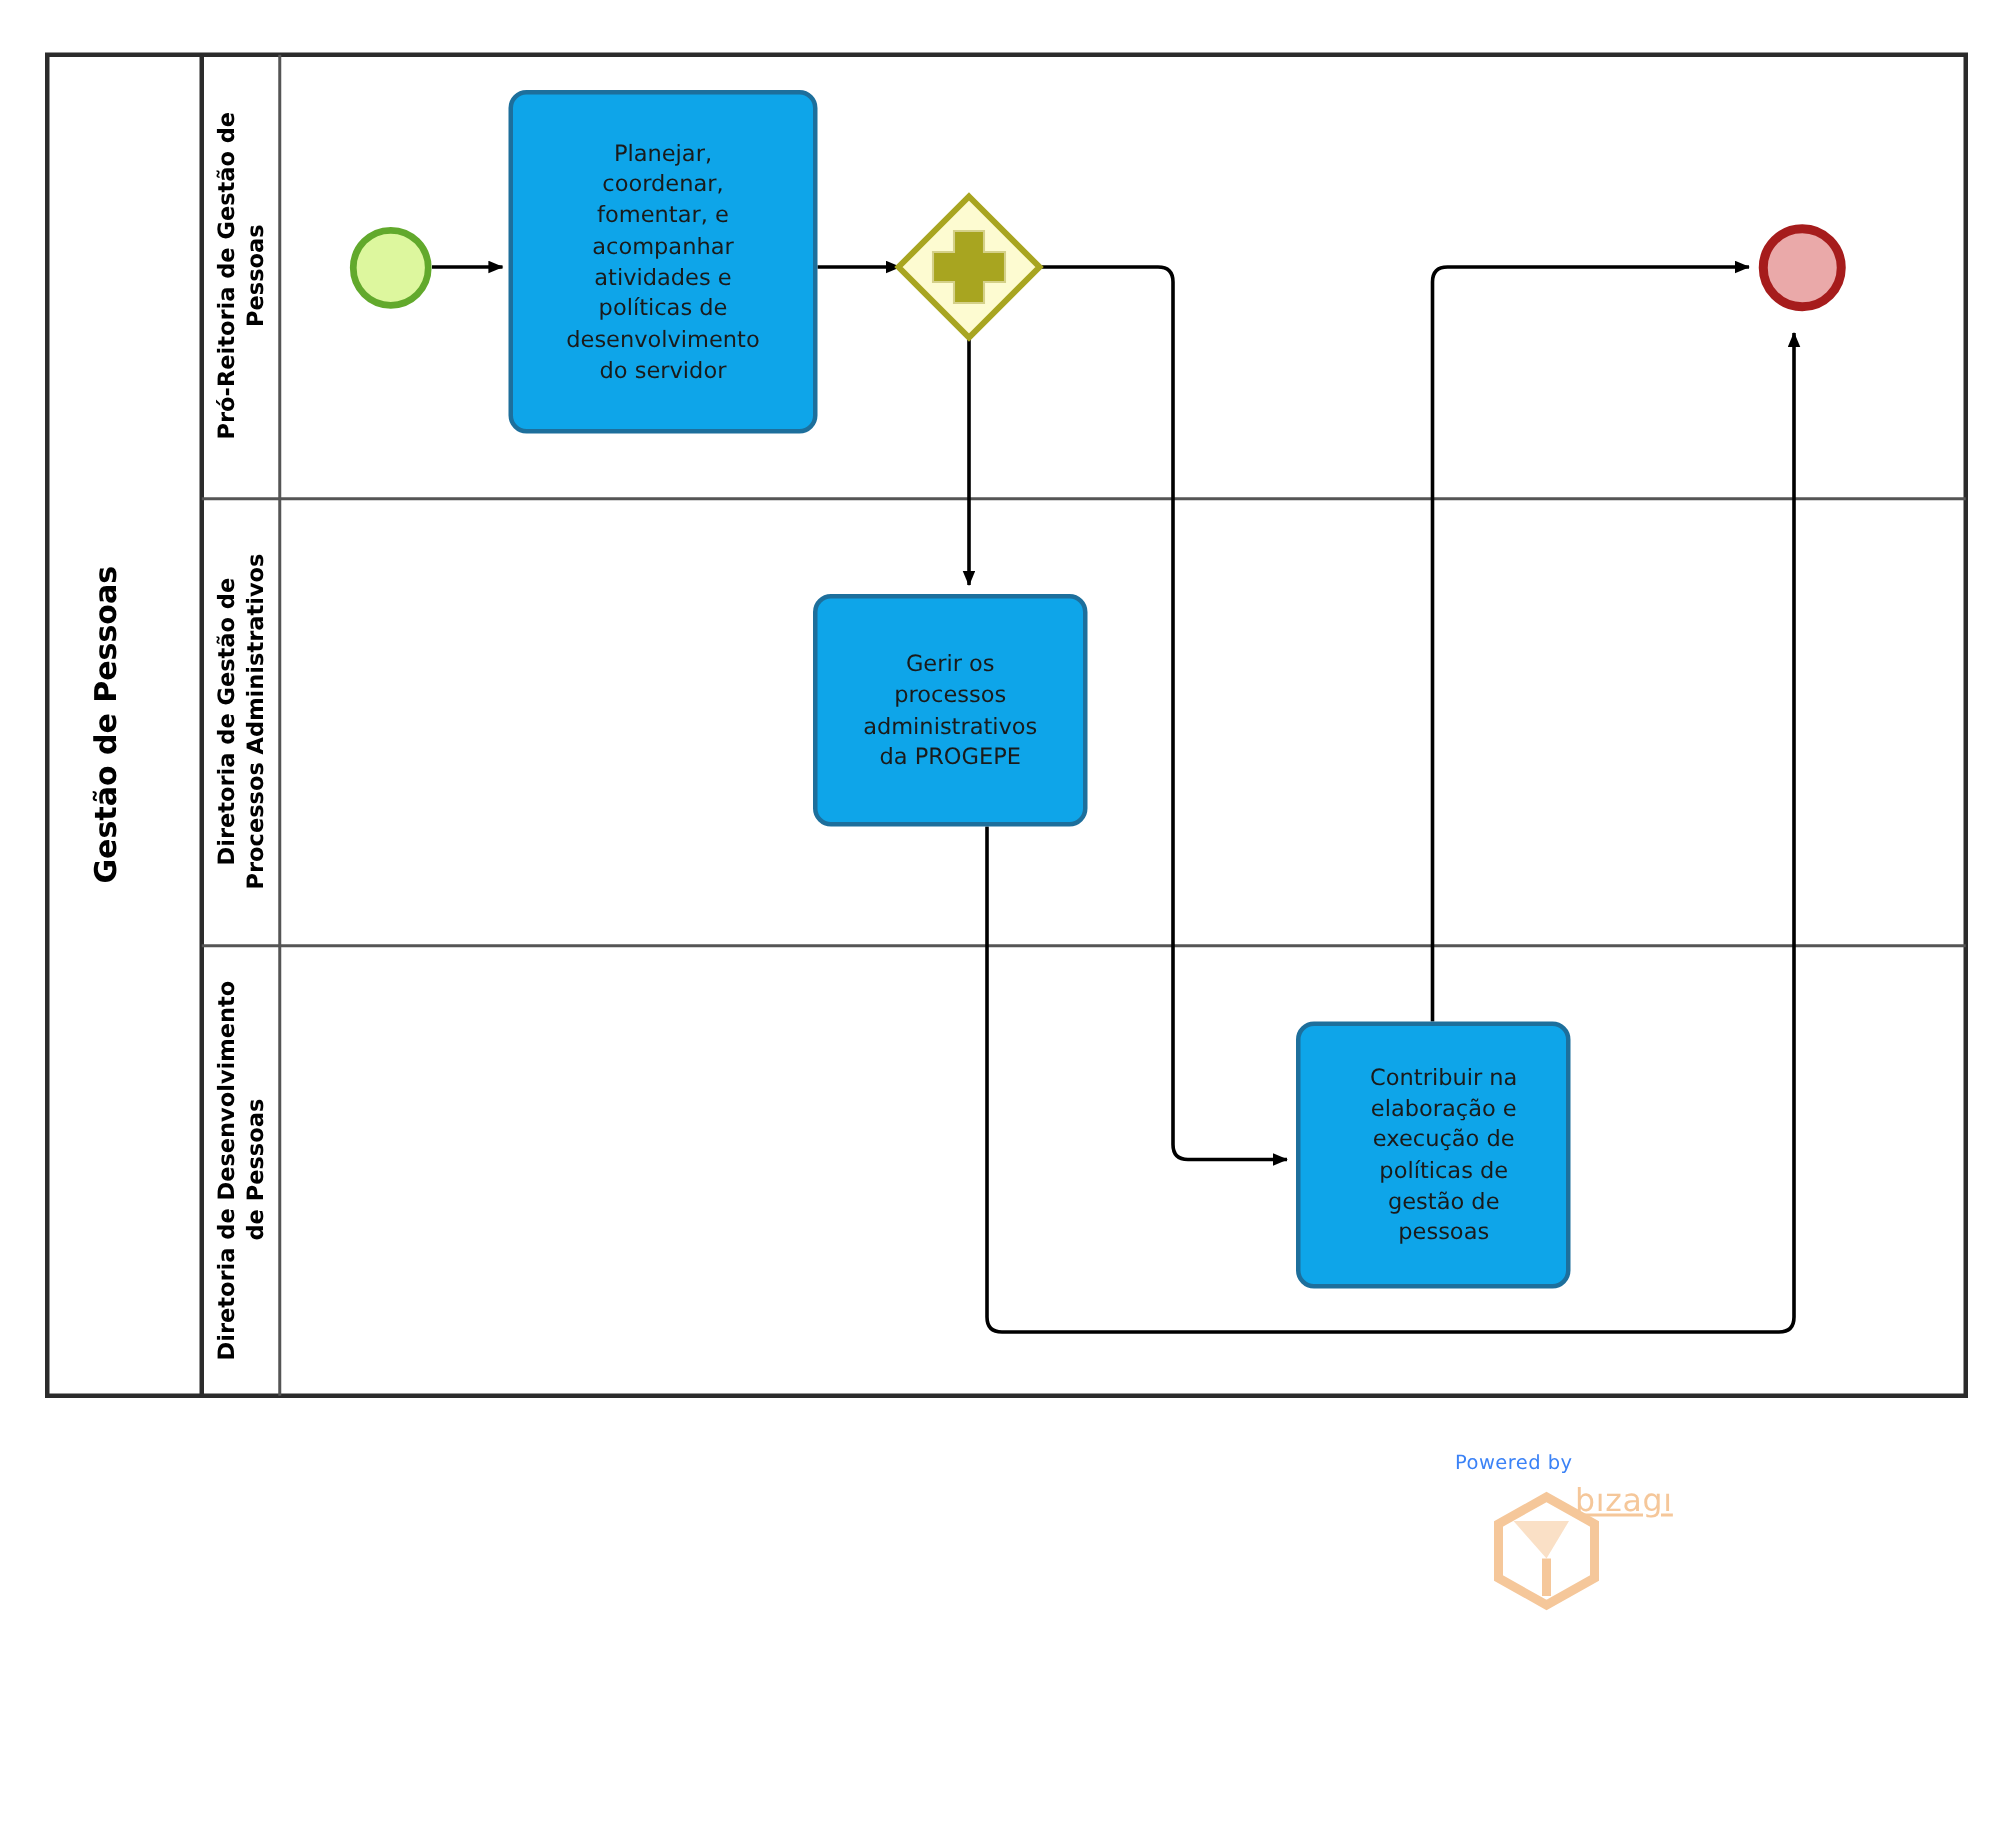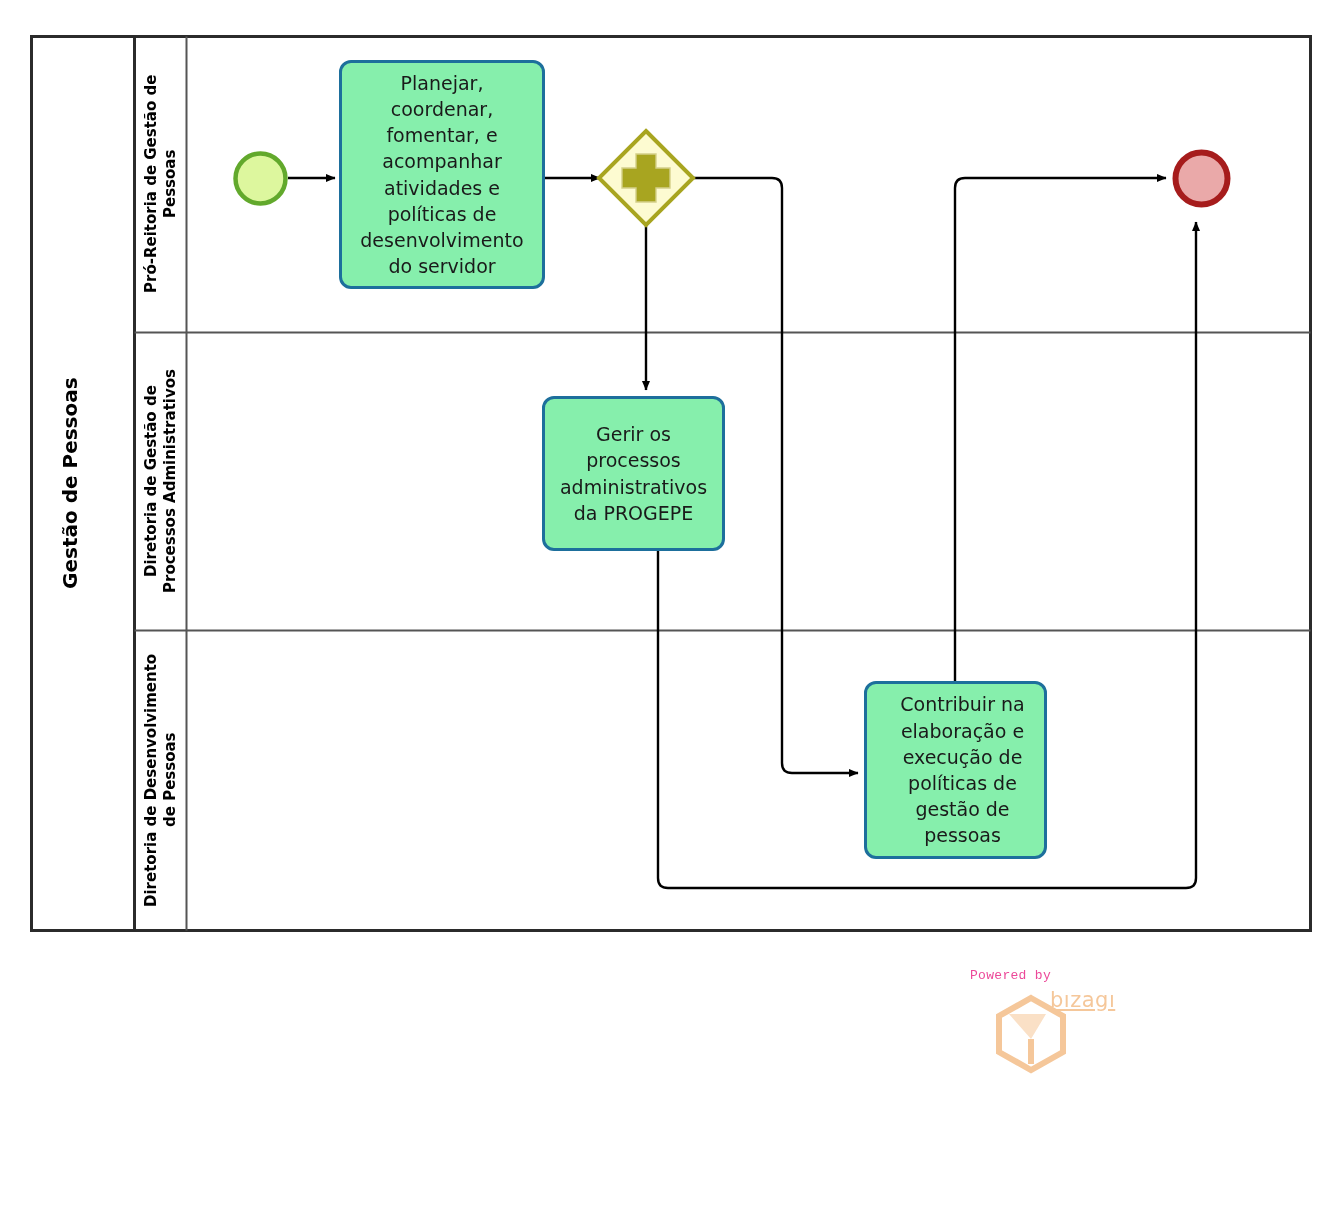--- a/index.html
+++ b/index.html
@@ -51,48 +51,47 @@
     align-items: center;
     justify-content: center;
     font-size: 20px;
   }
   .lane-label-inner {
     font-size: 15px;
   }
   .task {
     position: absolute;
     box-sizing: border-box;
-    background: #86efac;
+    background: #0ea5e9;
     border: 3px solid #1d6f9c;
     border-radius: 12px;
     display: flex;
     align-items: center;
     justify-content: center;
     text-align: center;
     color: #1a1a1a;
-    font-size: 19px;
+    font-size: 15px;
     line-height: 1.38;
     padding: 4px 6px;
     white-space: pre-line;
   }
   .bizagi {
     position: absolute;
     left: 970px;
     top: 968px;
     width: 290px;
     height: 110px;
   }
   .powered {
     position: absolute;
     left: 0px;
     top: 0px;
     font-size: 13px;
-    color: #ec4899;
+    color: #3b82f6;
     letter-spacing: 0.3px;
-    font-family: Liberation Mono, monospace;
   }
   .bz-text {
     position: absolute;
     left: 78px;
     top: 22px;
     color: #f5c79a;
     text-decoration: underline;
   }
   .bz-bizagi {
     font-size: 21px;

